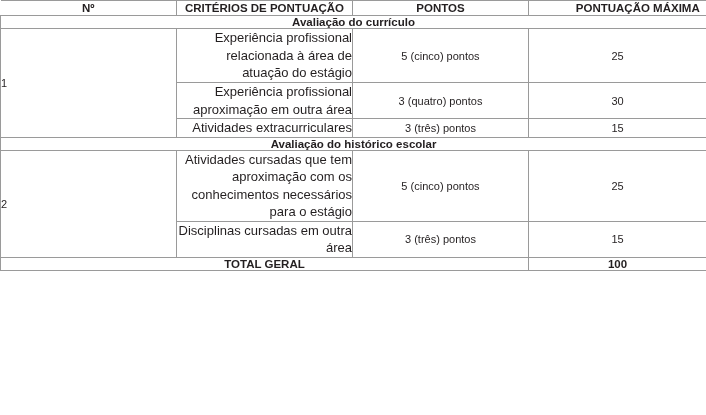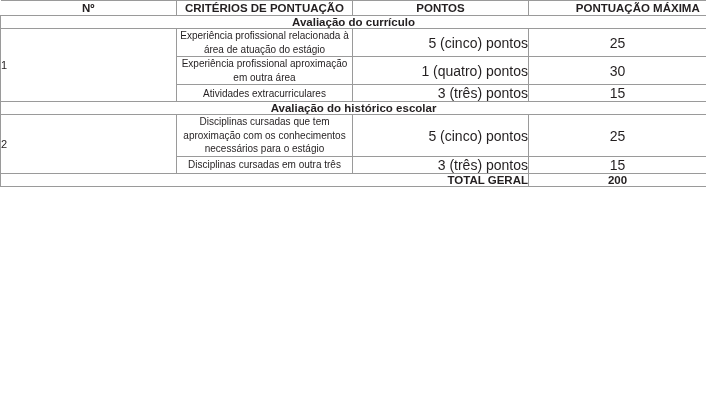--- a/index.html
+++ b/index.html
@@ -54,42 +54,42 @@
 
   
   .num-cell {
     font-size: 11px;
     text-align: left;
     padding: 4px 6px;
     vertical-align: bottom;
     border-left: none;
   }
   .crit-cell {
-    font-size: 10px;
-    text-align: center;
+    font-size: 13px;
+    text-align: right;
     padding: 7px 8px;
     line-height: 1.35;
   }
   .pts-cell {
-    font-size: 14px;
-    text-align: right;
+    font-size: 11px;
+    text-align: center;
     padding: 7px 8px;
   }
   .max-cell {
-    font-size: 14px;
+    font-size: 11px;
     text-align: center;
     padding: 7px 8px;
     border-right: none;
   }
 
   
   .total-label {
     font-weight: bold;
     font-size: 11.5px;
-    text-align: right;
+    text-align: center;
     padding: 7px 4px;
     border-left: none;
     border-bottom: none;
   }
   .total-value {
     font-weight: bold;
     font-size: 11.5px;
     text-align: center;
     padding: 7px 4px;
     border-right: none;
@@ -120,43 +120,43 @@
     </tr>
 
     <tr>
       <td class="num-cell no-bottom" rowspan="3">1</td>
       <td class="crit-cell">Experiência profissional relacionada à área de atuação do estágio</td>
       <td class="pts-cell">5 (cinco) pontos</td>
       <td class="max-cell">25</td>
     </tr>
     <tr>
       <td class="crit-cell">Experiência profissional aproximação em outra área</td>
-      <td class="pts-cell">1 (quatro) pontos</td>
+      <td class="pts-cell">3 (quatro) pontos</td>
       <td class="max-cell">30</td>
     </tr>
     <tr>
       <td class="crit-cell">Atividades extracurriculares</td>
       <td class="pts-cell">3 (três) pontos</td>
       <td class="max-cell">15</td>
     </tr>
 
     <tr>
       <td class="section-cell" colspan="4">Avaliação do histórico escolar</td>
     </tr>
 
     <tr>
       <td class="num-cell no-bottom" rowspan="2">2</td>
-      <td class="crit-cell">Disciplinas cursadas que tem aproximação com os conhecimentos necessários para o estágio</td>
+      <td class="crit-cell">Atividades cursadas que tem aproximação com os conhecimentos necessários para o estágio</td>
       <td class="pts-cell">5 (cinco) pontos</td>
       <td class="max-cell">25</td>
     </tr>
     <tr>
-      <td class="crit-cell">Disciplinas cursadas em outra três</td>
+      <td class="crit-cell">Disciplinas cursadas em outra área</td>
       <td class="pts-cell">3 (três) pontos</td>
       <td class="max-cell">15</td>
     </tr>
 
     <tr>
       <td class="total-label" colspan="3">TOTAL GERAL</td>
-      <td class="total-value">200</td>
+      <td class="total-value">100</td>
     </tr>
   </tbody>
 </table>
 
 </body></html>

